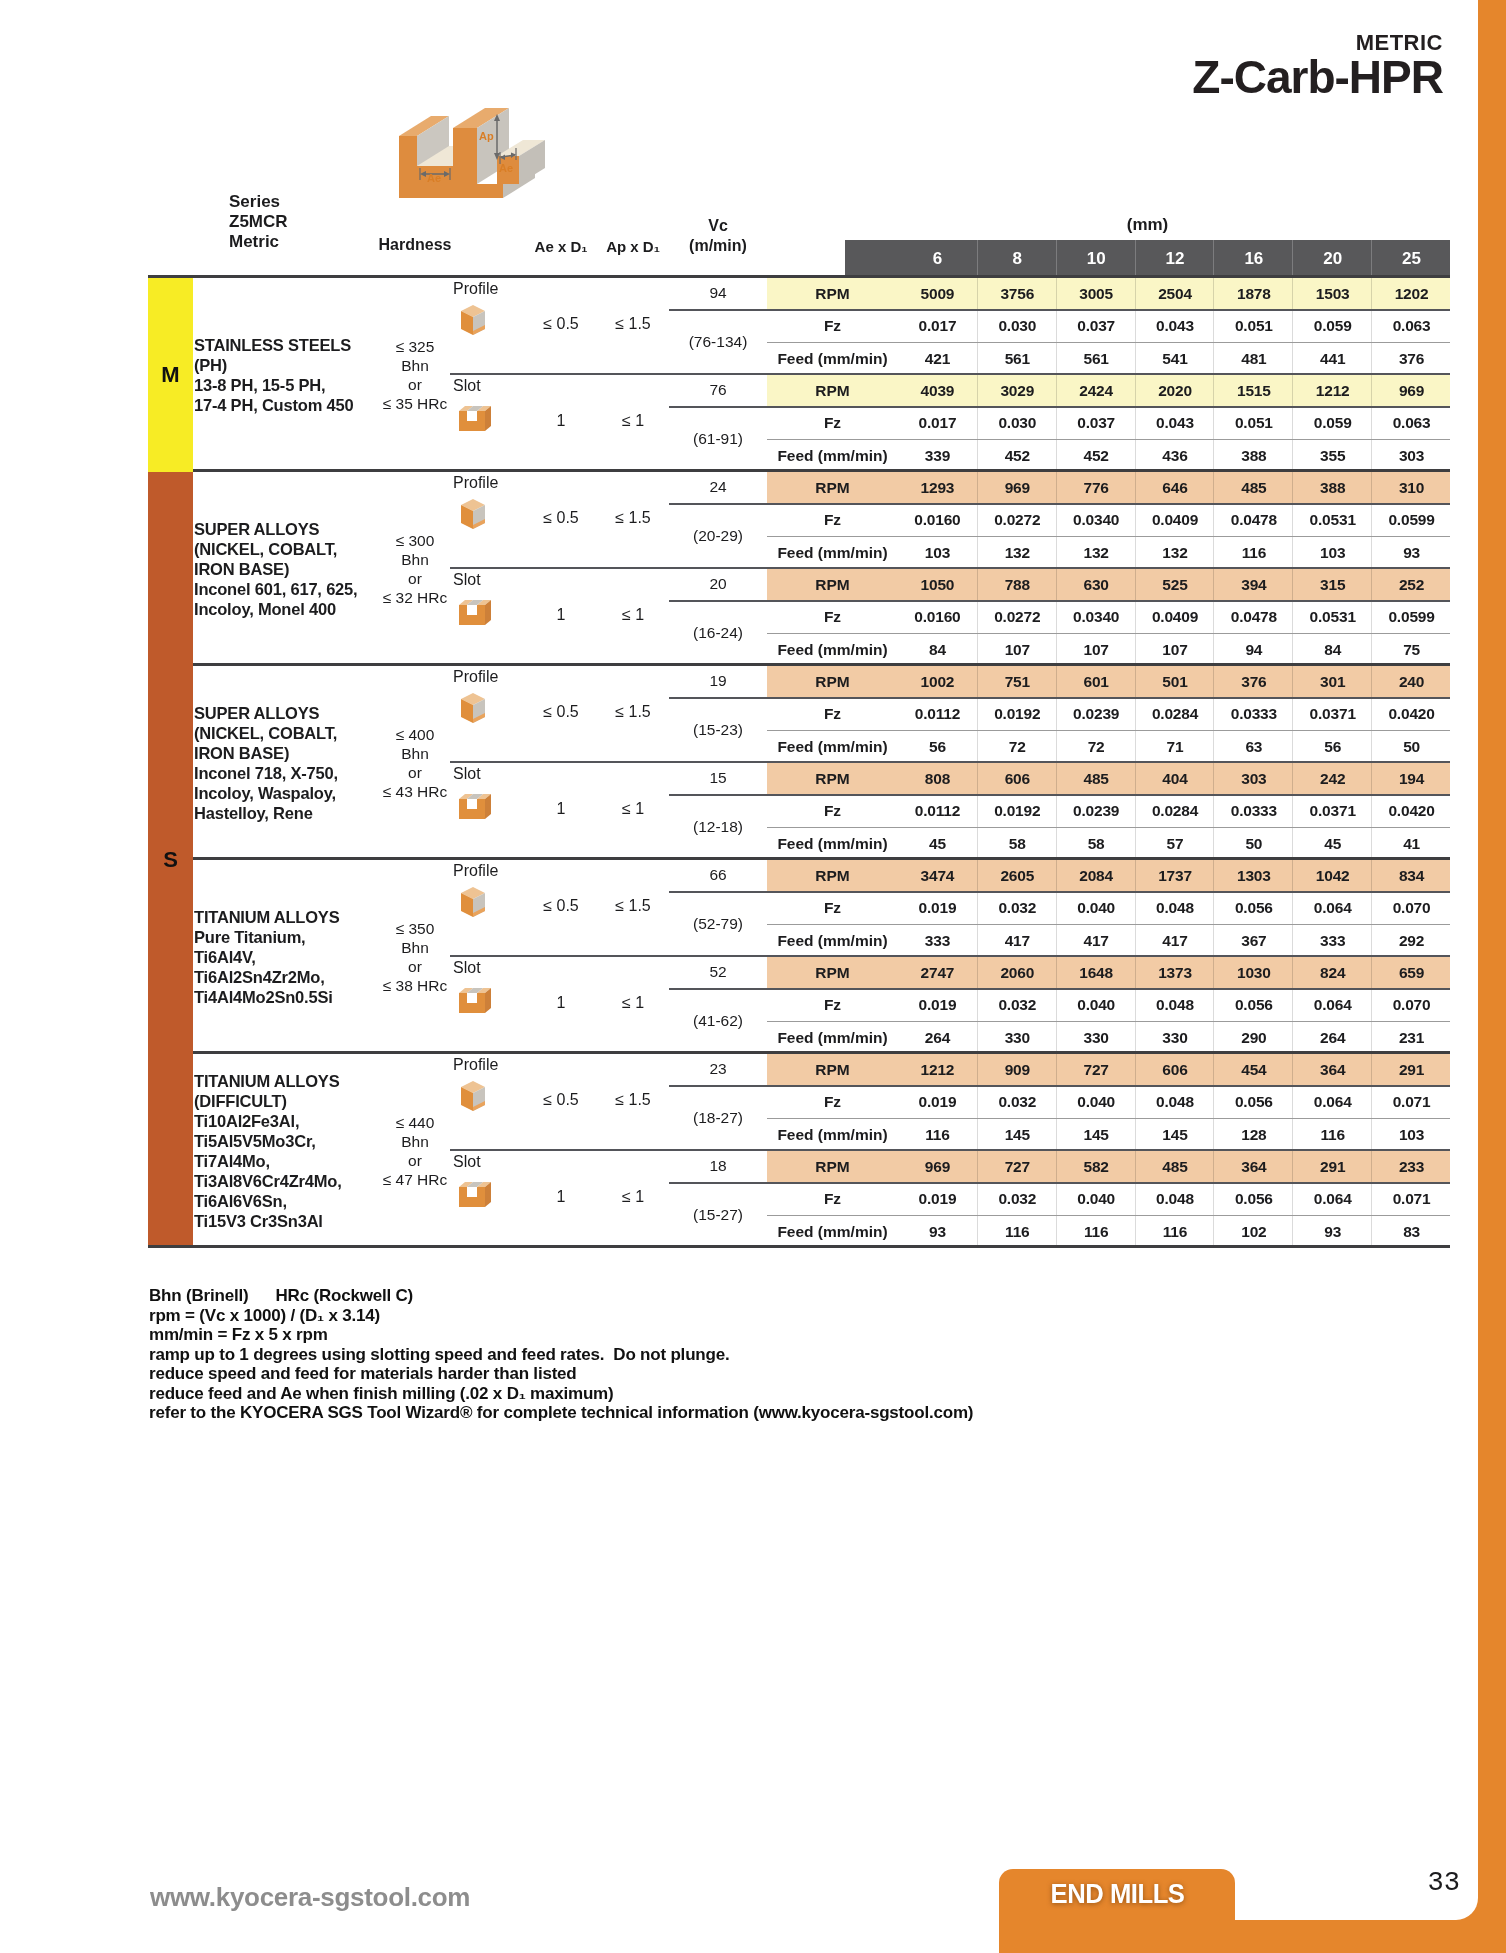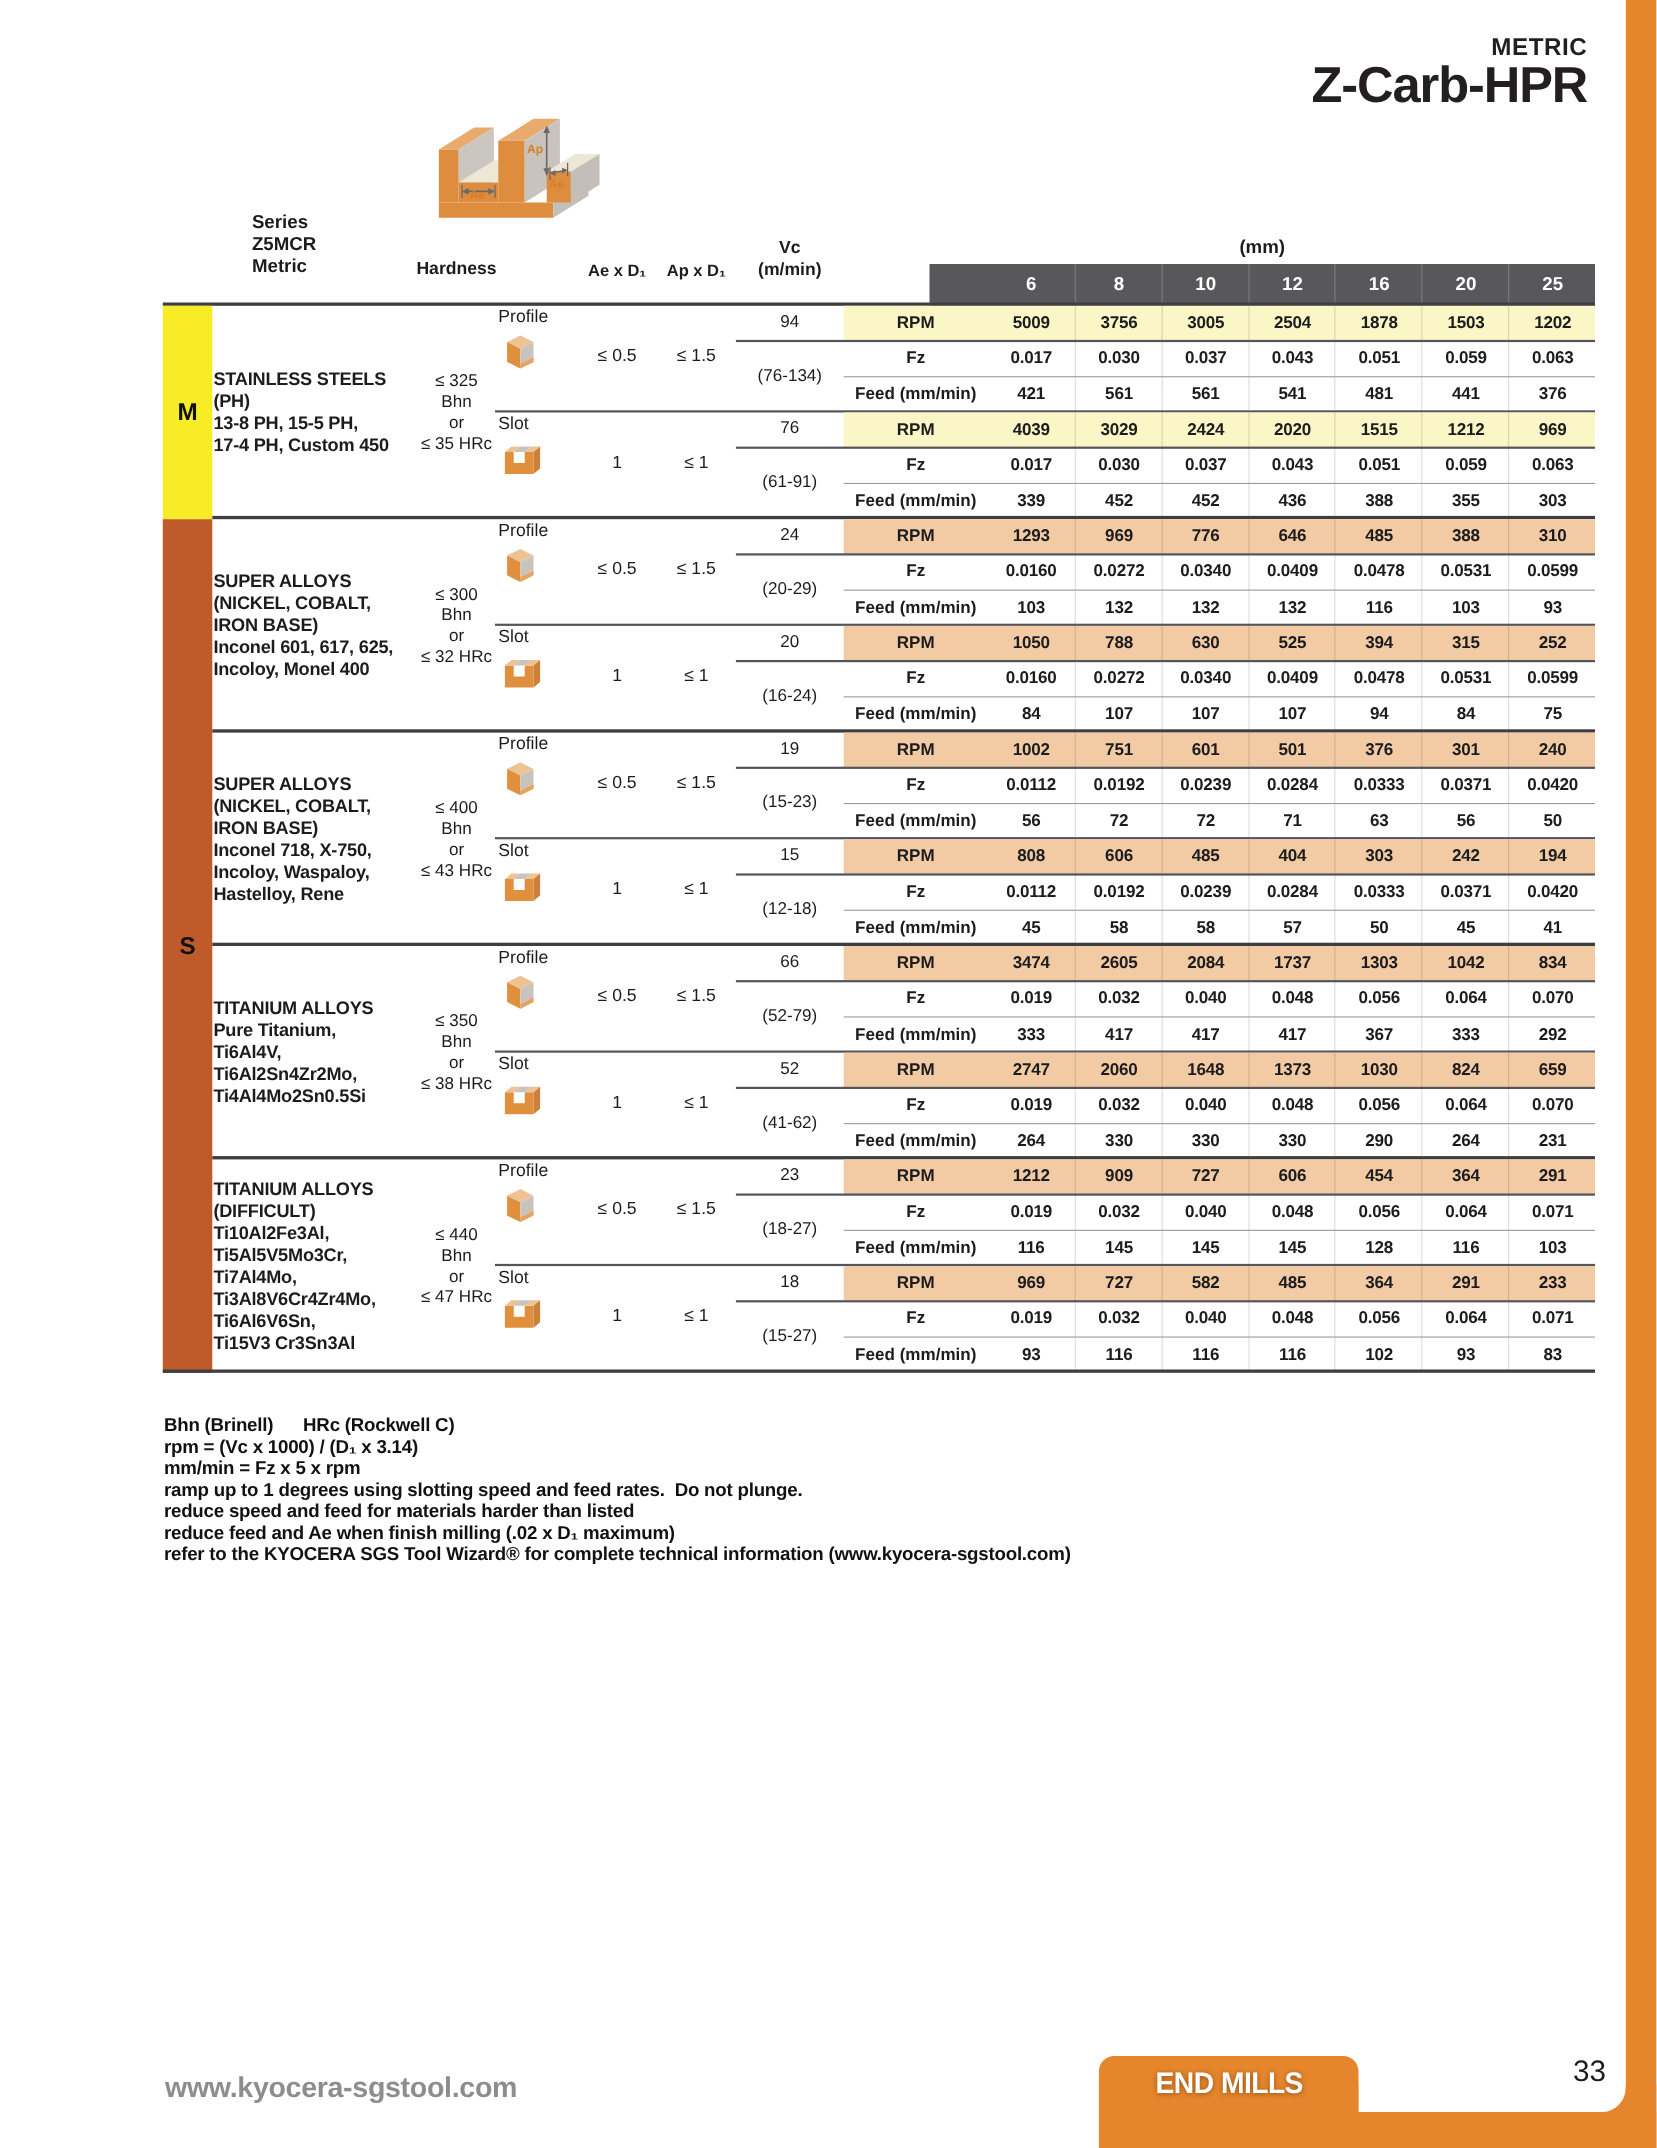--- a/index.html
+++ b/index.html
@@ -13,21 +13,21 @@
               font-size:46px;font-weight:700;letter-spacing:-1px;color:#231f20;}
   
   .side-bar{position:absolute;left:1478px;top:0;width:28px;height:1953px;background:var(--accent_orange);}
   .corner-underlay{position:absolute;left:1235px;top:1895px;width:271px;height:58px;background:var(--accent_orange);}
   .white-notch{position:absolute;left:1235px;top:1869px;width:243px;height:51px;background:#fff;border-bottom-right-radius:22px;}
   .bottom-strip{position:absolute;left:999px;top:1920px;width:507px;height:33px;background:var(--accent_orange);}
   .end-tab{position:absolute;left:999px;top:1869px;width:236px;height:51px;background:var(--accent_orange);
            border-radius:14px 14px 0 0;display:flex;align-items:center;justify-content:center;}
   .end-tab span{color:#fff;font-weight:700;font-size:27px;letter-spacing:-.5px;transform:scaleX(.95);
                 text-shadow:0 1px 5px rgba(80,40,0,.55);}
-  .page-num{position:absolute;left:1380px;top:1868px;width:80px;text-align:right;font-size:27px;color:#1c1c1e;}
+  .page-num{position:absolute;left:1380px;top:1868px;width:80px;text-align:right;font-size:27px;color:#1c1c1e;font-family:Liberation Mono, monospace;}
   .website{position:absolute;left:150px;top:1882px;font-size:26px;font-weight:700;letter-spacing:-.3px;color:var(--website_gray);}
   
   .col-head{position:absolute;font-weight:700;color:#1c1c1e;}
   .series-head{left:193px;top:192px;font-size:17px;line-height:20px;margin-left:36px;}
   .hard-head{left:365px;top:236px;width:100px;text-align:center;font-size:16px;}
   .ae-head{left:525px;top:238px;width:72px;text-align:center;font-size:15px;}
   .ap-head{left:597px;top:238px;width:72px;text-align:center;font-size:15px;}
   .vc-head{left:669px;top:216px;width:98px;text-align:center;font-size:16px;line-height:20px;}
   .diam-head{left:845px;top:196px;width:605px;text-align:center;font-size:17px;}
   .diam-unit{left:845px;top:215px;width:605px;text-align:center;font-size:17px;}

